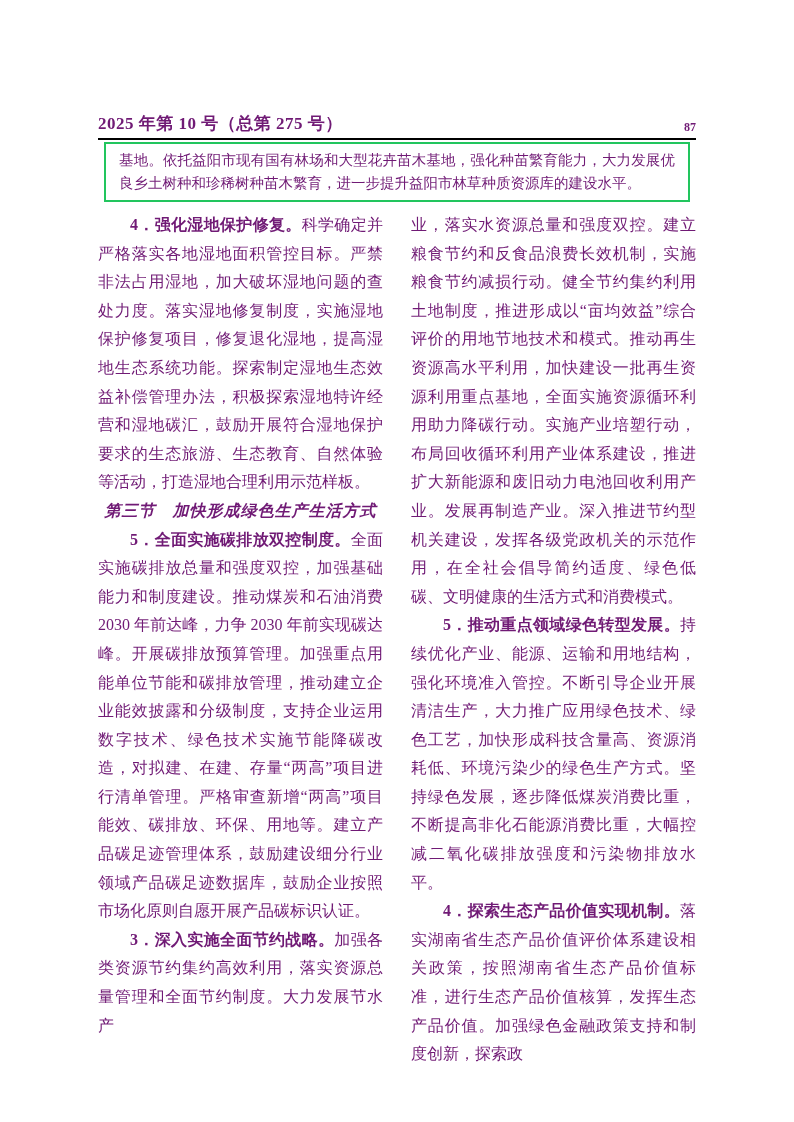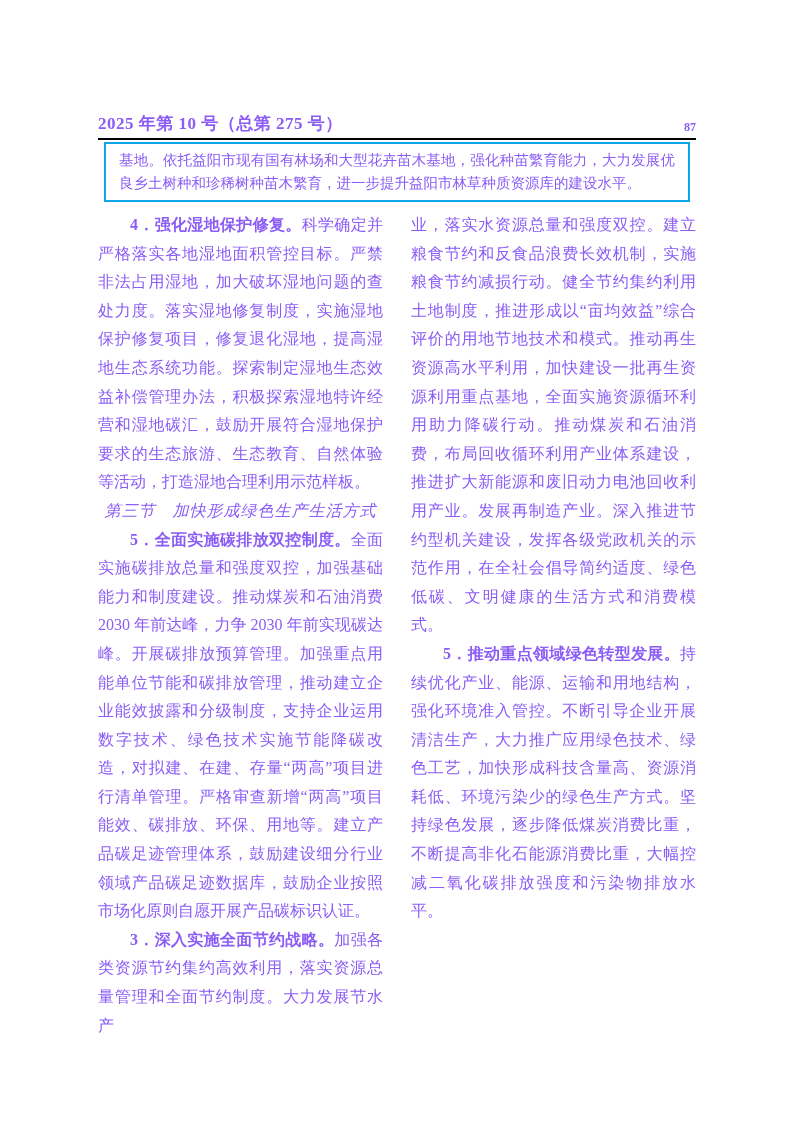--- a/index.html
+++ b/index.html
@@ -1,21 +1,21 @@
 <!DOCTYPE html>
 <html lang="zh"><head>
 <meta charset="utf-8">
 <style>
   html,body{margin:0;padding:0;background:#e8e8e8;}
   .page{
     position:relative;
     width:794px;height:1122px;
     margin:0 auto;
     background:#ffffff;
-    color:#8b5cf6;
+    color:#701a75;
     font-family:"Liberation Serif","DejaVu Serif",serif;
     box-sizing:border-box;
     padding:112px 98px 0 98px;
     overflow:hidden;
   }
   .header-row{
     display:flex;
     justify-content:space-between;
     align-items:flex-end;
     border-bottom:2.5px solid #000;
@@ -24,21 +24,21 @@
   .header-issue{
     font-weight:bold;
     font-size:17px;
     letter-spacing:0.5px;
   }
   .header-page{
     font-weight:bold;
     font-size:12px;
   }
   .callout{
-    border:2px solid #0ea5e9;
+    border:2px solid #22c55e;
     margin:2px 6px 0 6px;
     padding:5px 13px;
     font-size:14.5px;
     line-height:23px;
     text-align:justify;
     text-justify:inter-ideograph;
   }
   .columns{
     display:flex;
     gap:28px;
@@ -60,20 +60,21 @@
     text-indent:0;
   }
   .lead{
     font-weight:bold;
   }
   .section-heading{
     text-indent:0 !important;
     text-align:center;
     font-style:italic;
     letter-spacing:1px;
+    font-weight:bold;
   }
 </style>
 </head>
 <body>
 
 <div class="page">
 
   <div class="header-row">
     <span class="header-issue">2025 年第 10 号（总第 275 号）</span>
     <span class="header-page">87</span>
@@ -89,20 +90,21 @@
       <p><span class="lead">4．强化湿地保护修复。</span><span>科学确定并严格落实各地湿地面积管控目标。严禁非法占用湿地，加大破坏湿地问题的查处力度。落实湿地修复制度，实施湿地保护修复项目，修复退化湿地，提高湿地生态系统功能。探索制定湿地生态效益补偿管理办法，积极探索湿地特许经营和湿地碳汇，鼓励开展符合湿地保护要求的生态旅游、生态教育、自然体验等活动，打造湿地合理利用示范样板。</span></p>
 
       <p class="section-heading">第三节　加快形成绿色生产生活方式</p>
 
       <p><span class="lead">5．全面实施碳排放双控制度。</span><span>全面实施碳排放总量和强度双控，加强基础能力和制度建设。推动煤炭和石油消费 2030 年前达峰，力争 2030 年前实现碳达峰。开展碳排放预算管理。加强重点用能单位节能和碳排放管理，推动建立企业能效披露和分级制度，支持企业运用数字技术、绿色技术实施节能降碳改造，对拟建、在建、存量“两高”项目进行清单管理。严格审查新增“两高”项目能效、碳排放、环保、用地等。建立产品碳足迹管理体系，鼓励建设细分行业领域产品碳足迹数据库，鼓励企业按照市场化原则自愿开展产品碳标识认证。</span></p>
 
       <p><span class="lead">3．深入实施全面节约战略。</span><span>加强各类资源节约集约高效利用，落实资源总量管理和全面节约制度。大力发展节水产</span></p>
     </div>
 
     <div class="col">
-      <p class="no-indent">业，落实水资源总量和强度双控。建立粮食节约和反食品浪费长效机制，实施粮食节约减损行动。健全节约集约利用土地制度，推进形成以“亩均效益”综合评价的用地节地技术和模式。推动再生资源高水平利用，加快建设一批再生资源利用重点基地，全面实施资源循环利用助力降碳行动。推动煤炭和石油消费，布局回收循环利用产业体系建设，推进扩大新能源和废旧动力电池回收利用产业。发展再制造产业。深入推进节约型机关建设，发挥各级党政机关的示范作用，在全社会倡导简约适度、绿色低碳、文明健康的生活方式和消费模式。</p>
+      <p class="no-indent">业，落实水资源总量和强度双控。建立粮食节约和反食品浪费长效机制，实施粮食节约减损行动。健全节约集约利用土地制度，推进形成以“亩均效益”综合评价的用地节地技术和模式。推动再生资源高水平利用，加快建设一批再生资源利用重点基地，全面实施资源循环利用助力降碳行动。实施产业培塑行动，布局回收循环利用产业体系建设，推进扩大新能源和废旧动力电池回收利用产业。发展再制造产业。深入推进节约型机关建设，发挥各级党政机关的示范作用，在全社会倡导简约适度、绿色低碳、文明健康的生活方式和消费模式。</p>
 
       <p><span class="lead">5．推动重点领域绿色转型发展。</span><span>持续优化产业、能源、运输和用地结构，强化环境准入管控。不断引导企业开展清洁生产，大力推广应用绿色技术、绿色工艺，加快形成科技含量高、资源消耗低、环境污染少的绿色生产方式。坚持绿色发展，逐步降低煤炭消费比重，不断提高非化石能源消费比重，大幅控减二氧化碳排放强度和污染物排放水平。</span></p>
 
+      <p><span class="lead">4．探索生态产品价值实现机制。</span><span>落实湖南省生态产品价值评价体系建设相关政策，按照湖南省生态产品价值标准，进行生态产品价值核算，发挥生态产品价值。加强绿色金融政策支持和制度创新，探索政</span></p>
     </div>
 
   </div>
 </div>
 
 </body></html>

